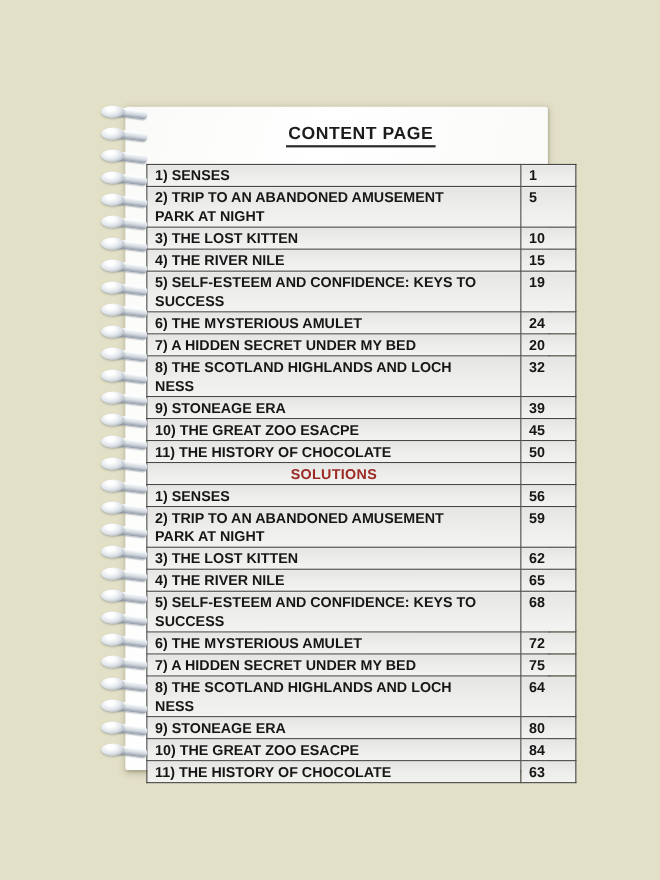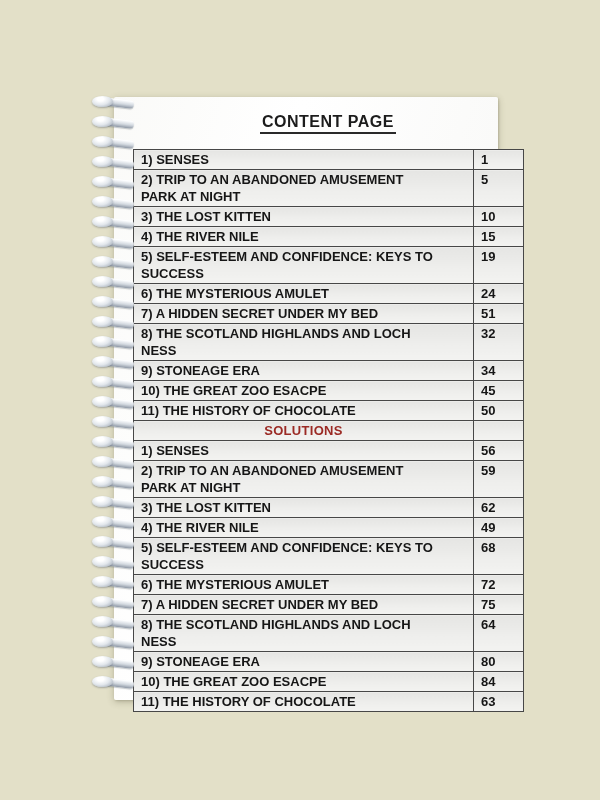--- a/index.html
+++ b/index.html
@@ -169,34 +169,34 @@
           <tr>
             <td>
               <div class="line">6) THE MYSTERIOUS AMULET</div>
             </td>
             <td class="num">24</td>
           </tr>
           <tr>
             <td>
               <div class="line">7) A HIDDEN SECRET UNDER MY BED</div>
             </td>
-            <td class="num">51</td>
+            <td class="num">20</td>
           </tr>
           <tr>
             <td>
               <div class="line">8) THE SCOTLAND HIGHLANDS AND LOCH</div>
               <div class="line">NESS</div>
             </td>
             <td class="num">32</td>
           </tr>
           <tr>
             <td>
               <div class="line">9) STONEAGE ERA</div>
             </td>
-            <td class="num">34</td>
+            <td class="num">39</td>
           </tr>
           <tr>
             <td>
               <div class="line">10) THE GREAT ZOO ESACPE</div>
             </td>
             <td class="num">45</td>
           </tr>
           <tr>
             <td>
               <div class="line">11) THE HISTORY OF CHOCOLATE</div>
@@ -223,21 +223,21 @@
           <tr>
             <td>
               <div class="line">3) THE LOST KITTEN</div>
             </td>
             <td class="num">62</td>
           </tr>
           <tr>
             <td>
               <div class="line">4) THE RIVER NILE</div>
             </td>
-            <td class="num">49</td>
+            <td class="num">65</td>
           </tr>
           <tr>
             <td>
               <div class="line">5) SELF-ESTEEM AND CONFIDENCE: KEYS TO</div>
               <div class="line">SUCCESS</div>
             </td>
             <td class="num">68</td>
           </tr>
           <tr>
             <td>

